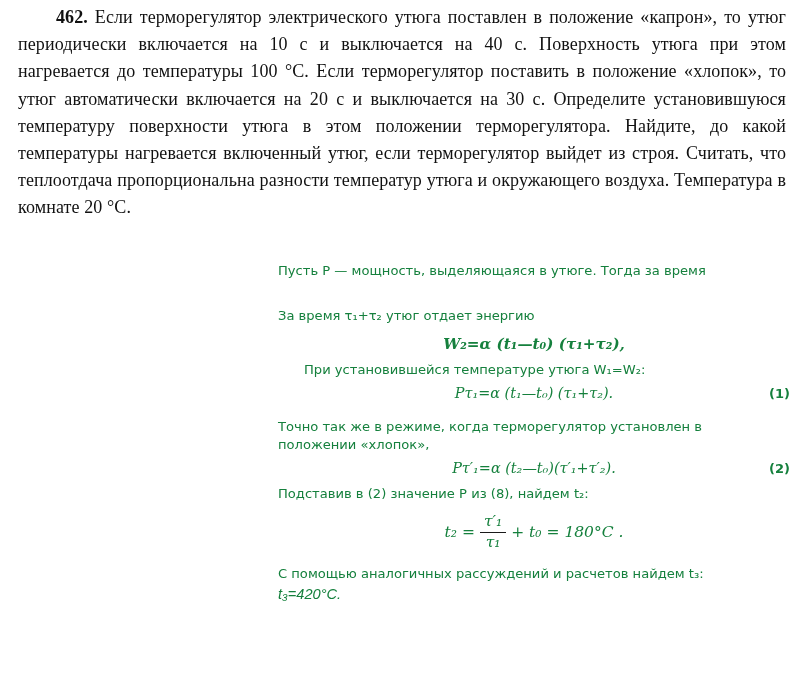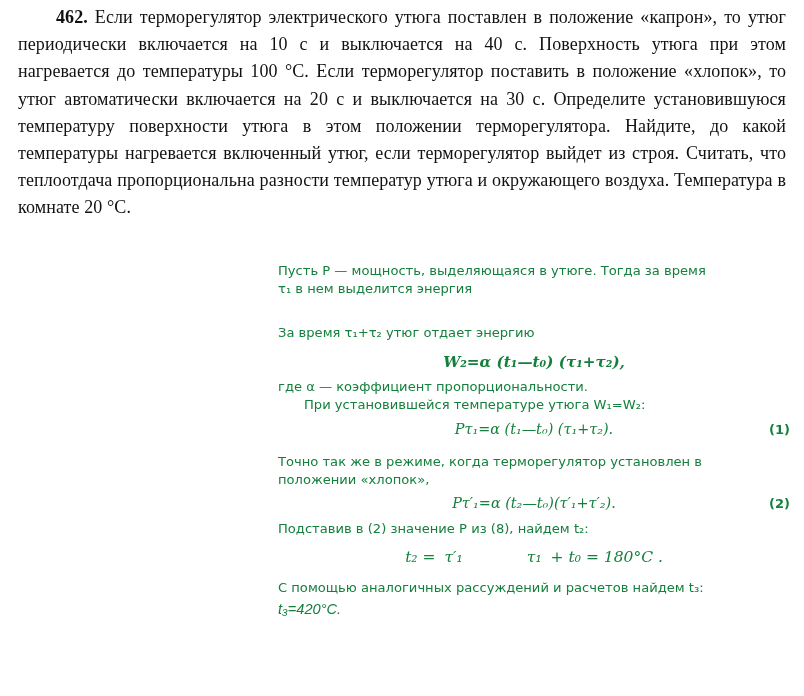--- a/index.html
+++ b/index.html
@@ -87,24 +87,24 @@
     margin-top: 10px;
     display: flex;
     align-items: center;
     justify-content: center;
     font-family: "DejaVu Serif", serif;
     font-style: italic;
     font-size: 15.5px;
   }
   .frac {
     display: inline-flex;
+    flex-direction: column;
     align-items: center;
     margin: 0 5px;
     vertical-align: middle;
-    gap: 28px;
   }
   .frac .top, .frac .bot {
     padding: 1px 4px;
     white-space: nowrap;
   }
   .frac .bar {
     width: 100%;
     height: 1px;
     background: #1a1a1a;
   }
@@ -127,40 +127,34 @@
   <div class="problem">
     <span class="num">462.</span>
     <span>Если терморегулятор электрического утюга поставлен в положение «капрон», то утюг периодически включается на 10 с и выключается на 40 с. Поверхность утюга при этом нагревается до температуры 100 °C. Если терморегулятор поставить в положение «хлопок», то утюг автоматически включается на 20 с и выключается на 30 с. Определите установившуюся температуру поверхности утюга в этом положении терморегулятора. Найдите, до какой температуры нагревается включенный утюг, если терморегулятор выйдет из строя. Считать, что теплоотдача пропорциональна разности температур утюга и окружающего воздуха. Температура в комнате 20 °C.</span>
   </div>
 
   <div class="solution">
 
     <p class="ln">
       <span>Пусть P — мощность, выделяющаяся в утюге. Тогда за время</span>
     </p>
-    <p class="ln">
-      <span>τ₁ в нем выделится энергия</span>
-    </p>
 
     <div class="gap-m"></div>
     <div class="gap-l"></div>
 
     <p class="ln">
       <span>За время τ₁+τ₂ утюг отдает энергию</span>
     </p>
 
     <div class="gap-m"></div>
     <div class="eq bold">
       <span>W₂=α (t₁—t₀) (τ₁+τ₂),</span>
     </div>
     <div class="gap-s"></div>
 
-    <p class="ln">
-      <span>где α — коэффициент пропорциональности.</span>
-    </p>
     <p class="ind">
       <span>При установившейся температуре утюга W₁=W₂:</span>
     </p>
 
     <div class="gap-s"></div>
     <div class="eq">
       <span>Pτ₁=α (t₁—t₀) (τ₁+τ₂).</span>
       <span class="eqtag">(1)</span>
     </div>
     <div class="gap-l"></div>

